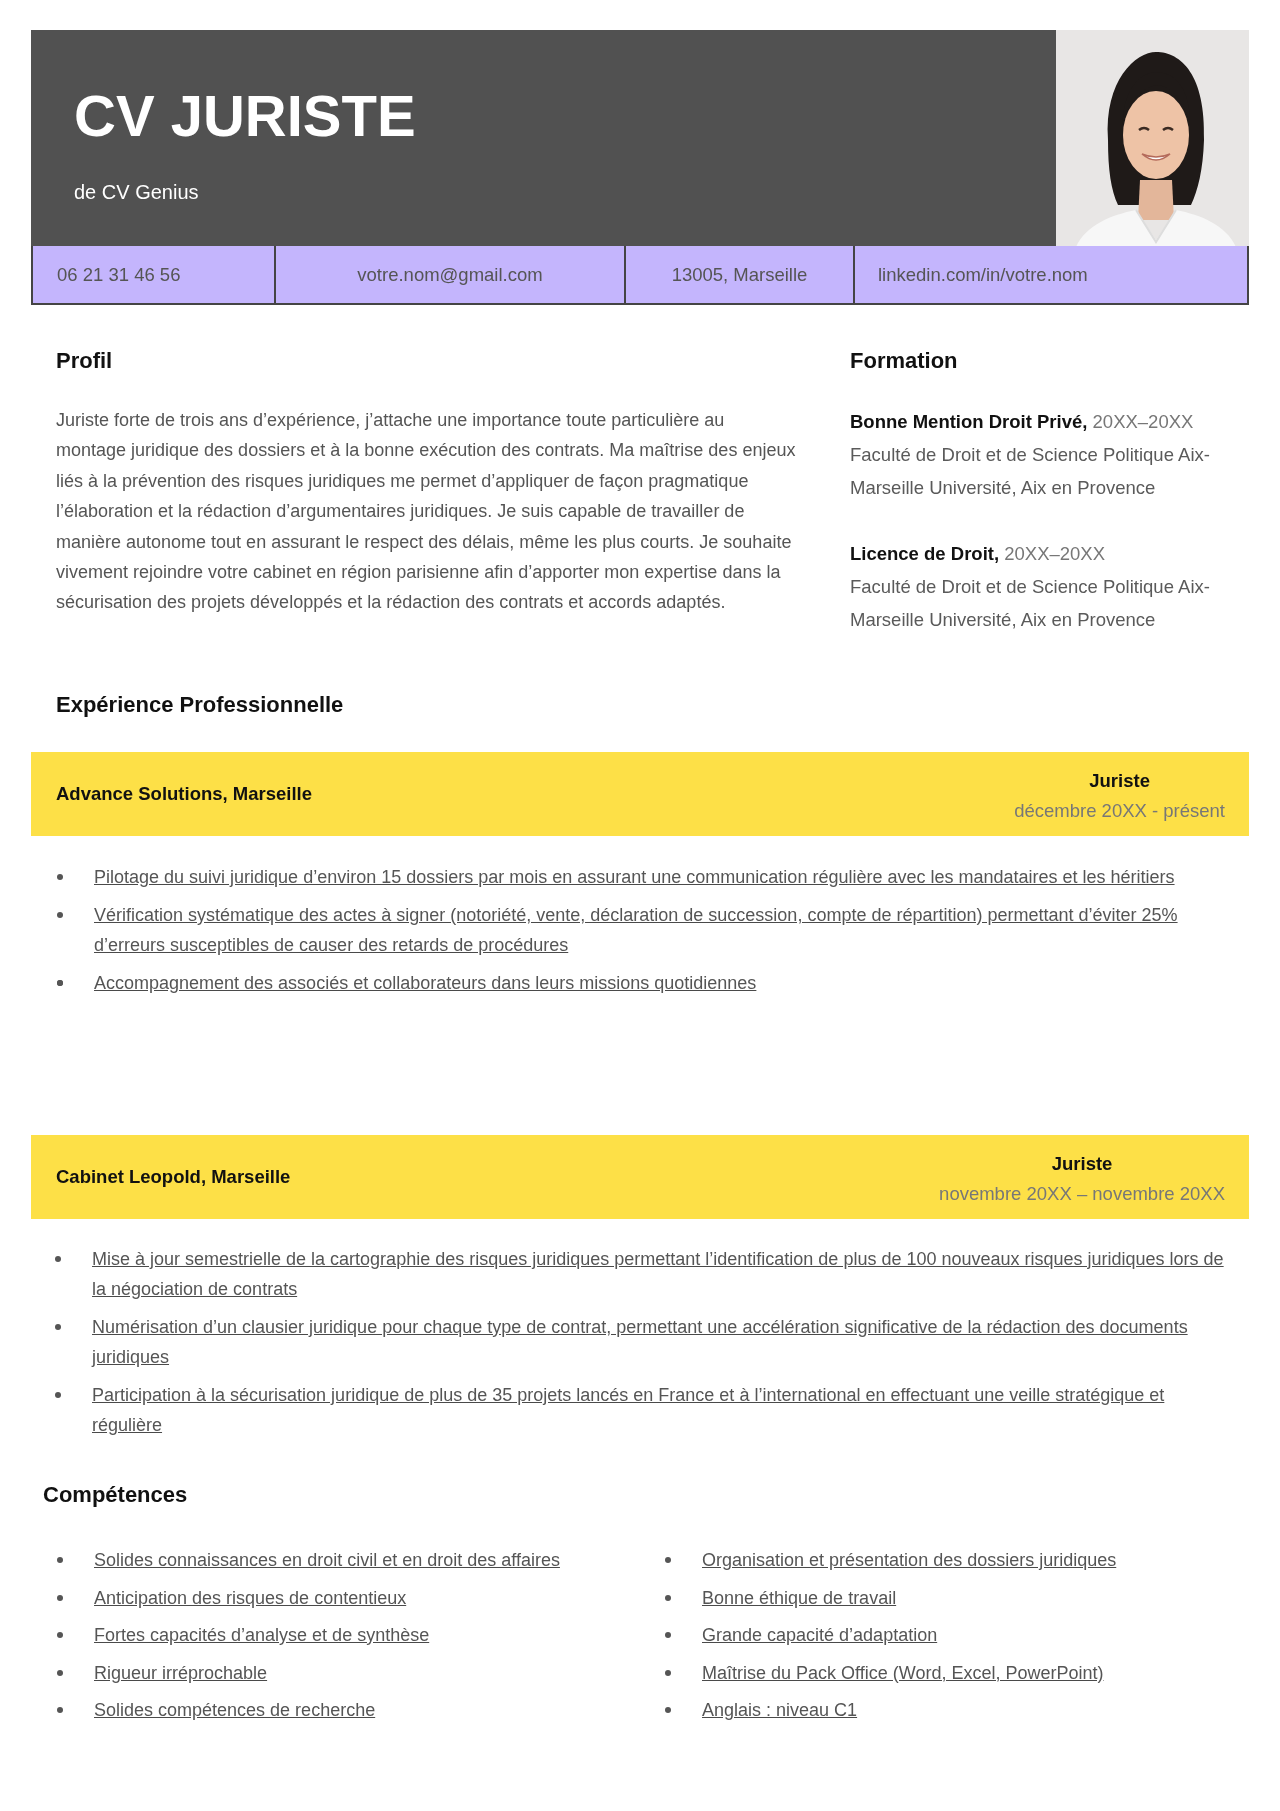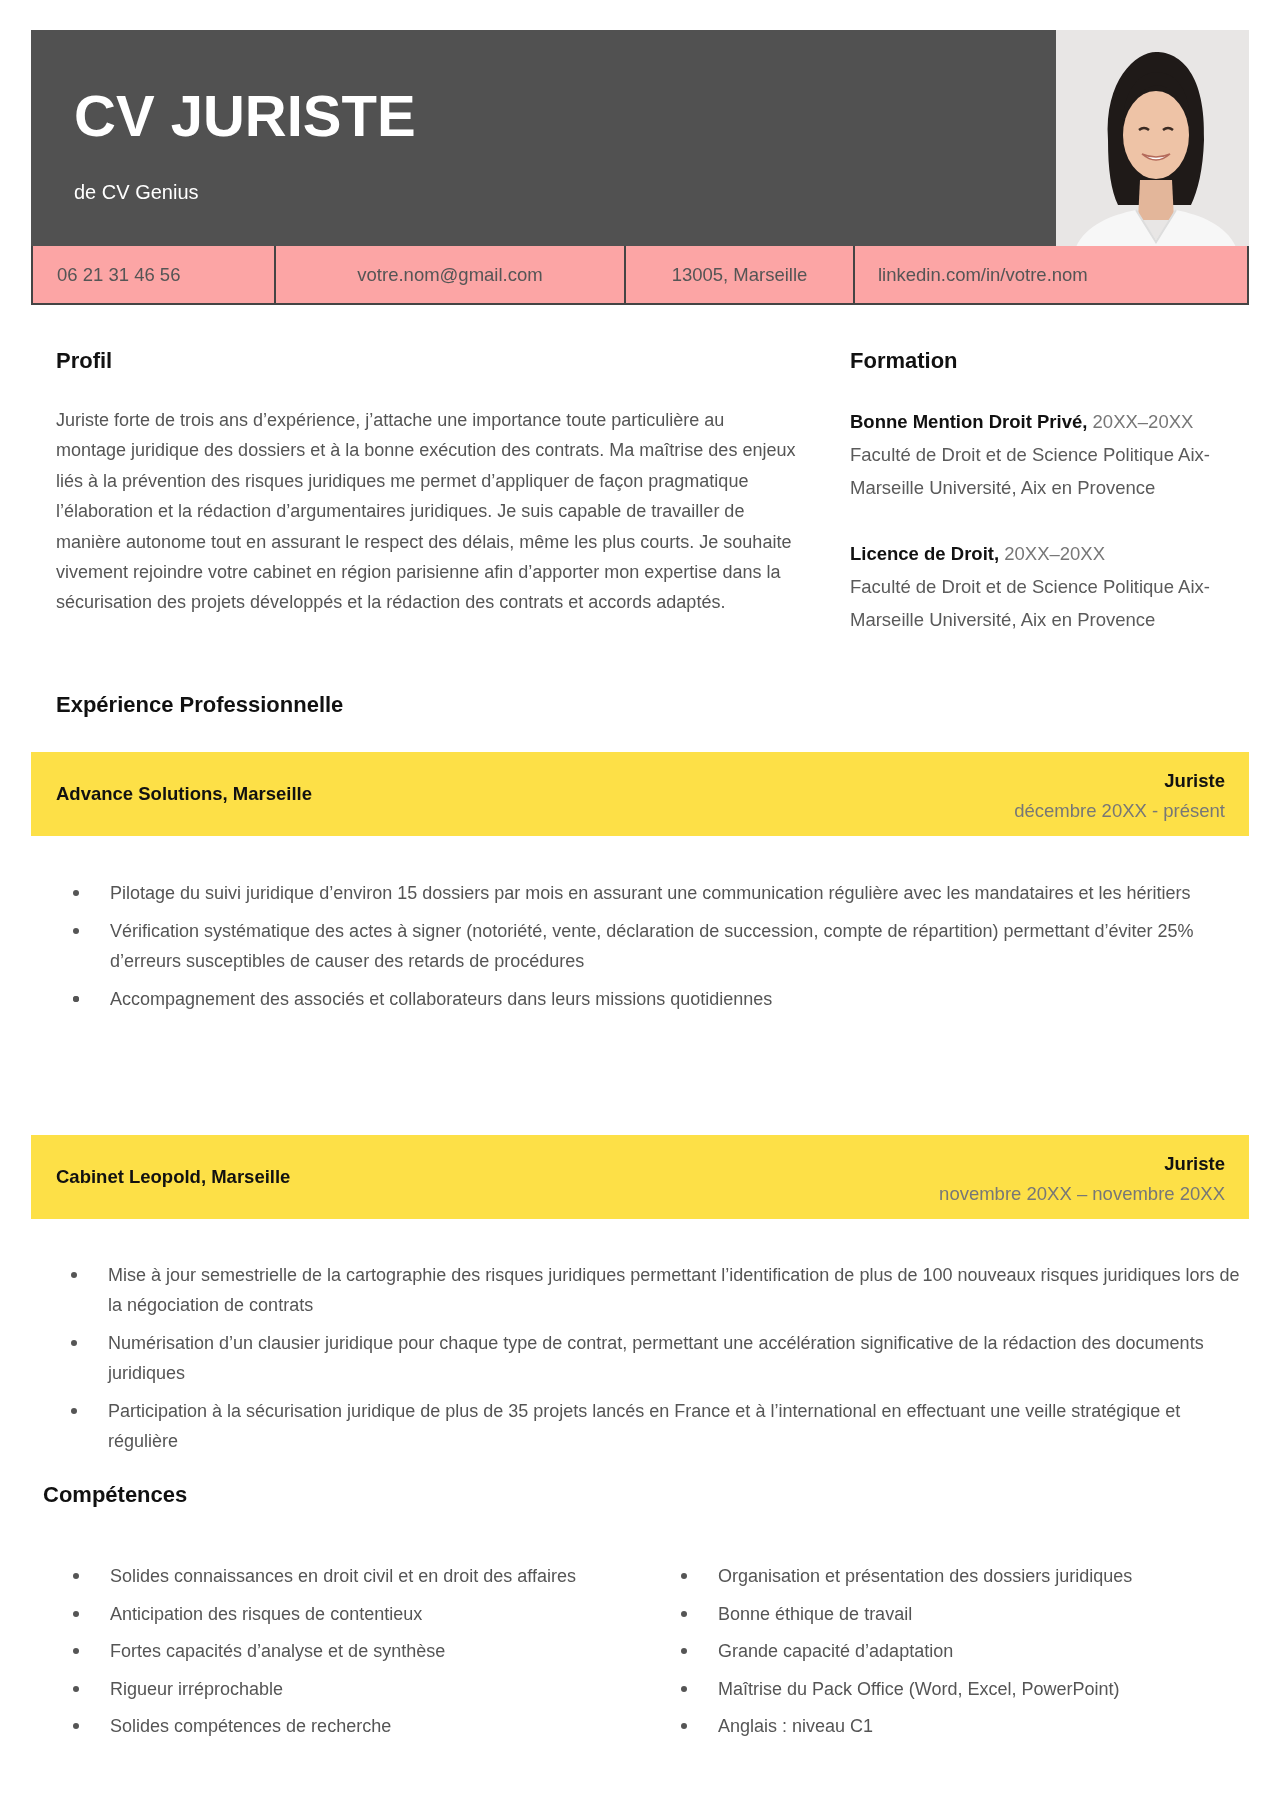--- a/index.html
+++ b/index.html
@@ -6,21 +6,21 @@
   body { width: 1280px; height: 1811px; position: relative; overflow: hidden;
          font-family: "Liberation Sans", "DejaVu Sans", sans-serif; color: #4a4a4a; }
   .abs { position: absolute; }
 
   
   .header-band { left: 31px; top: 30px; width: 1025px; height: 216px; background: #515151; }
   .title { left: 74px; top: 82px; font-size: 58px; font-weight: bold; color: #ffffff; letter-spacing: 0px; white-space: nowrap; }
   .subtitle { left: 74px; top: 181px; font-size: 20px; color: #ffffff; white-space: nowrap; }
   .photo { left: 1056px; top: 30px; width: 193px; height: 217px; background: #e9e7e6; overflow: hidden; }
 
-  .contact-row { left: 31px; top: 246px; width: 1218px; height: 59px; background: #fca5a5;
+  .contact-row { left: 31px; top: 246px; width: 1218px; height: 59px; background: #c4b5fd;
                  border: 2px solid #444; border-top: none; box-sizing: border-box; display: flex; }
   .contact-cell { height: 100%; display: flex; align-items: center; font-size: 18.5px; color: #555;
                   box-sizing: border-box; border-right: 2px solid #444; white-space: nowrap; }
   .contact-cell:last-child { border-right: none; }
   .c1 { width: 243px; padding-left: 24px; }
   .c2 { width: 350px; justify-content: center; }
   .c3 { width: 229px; justify-content: center; }
   .c4 { flex: 1; padding-left: 23px; }
 
   
@@ -30,25 +30,25 @@
 
   .formation { left: 850px; top: 405px; width: 400px; font-size: 18.5px; line-height: 33px; color: #5a5a5a; }
   .formation .deg { color: #111; font-weight: bold; }
   .formation .date { color: #777; }
   .formation .entry { margin-bottom: 33px; }
 
   
   .band { left: 31px; width: 1218px; height: 84px; background: #fde047; }
   .company { position: absolute; left: 25px; top: 0; height: 100%; display: flex; align-items: center;
              font-size: 18.5px; font-weight: bold; color: #111; white-space: nowrap; }
-  .role-box { position: absolute; right: 24px; top: 14px; text-align: right; white-space: nowrap; }
+  .role-box { position: absolute; right: 24px; top: 14px; text-align: center; white-space: nowrap; }
   .role { font-size: 18.5px; font-weight: bold; color: #111; line-height: 30px; }
   .period { font-size: 18.5px; color: #777; line-height: 30px; }
 
-  ul.bul { list-style: none; margin: 16px; padding: 0; }
+  ul.bul { list-style: none; margin: 0; padding: 0; text-decoration: underline; }
   ul.bul li { position: relative; padding-left: 38px; font-size: 18px; line-height: 30px; color: #555; margin-bottom: 8px; }
   ul.bul li .dot { position: absolute; left: 1px; top: 12px; width: 6px; height: 6px; border-radius: 50%; background: #555; }
 
   .exp1-list { left: 56px; top: 862px; width: 1170px; }
   .exp2-list { left: 54px; top: 1244px; width: 1170px; }
 
   .skills { top: 1545px; width: 560px; }
   .skills li { margin-bottom: 7.5px !important; }
   .skills-left { left: 56px; }
   .skills-right { left: 664px; }

